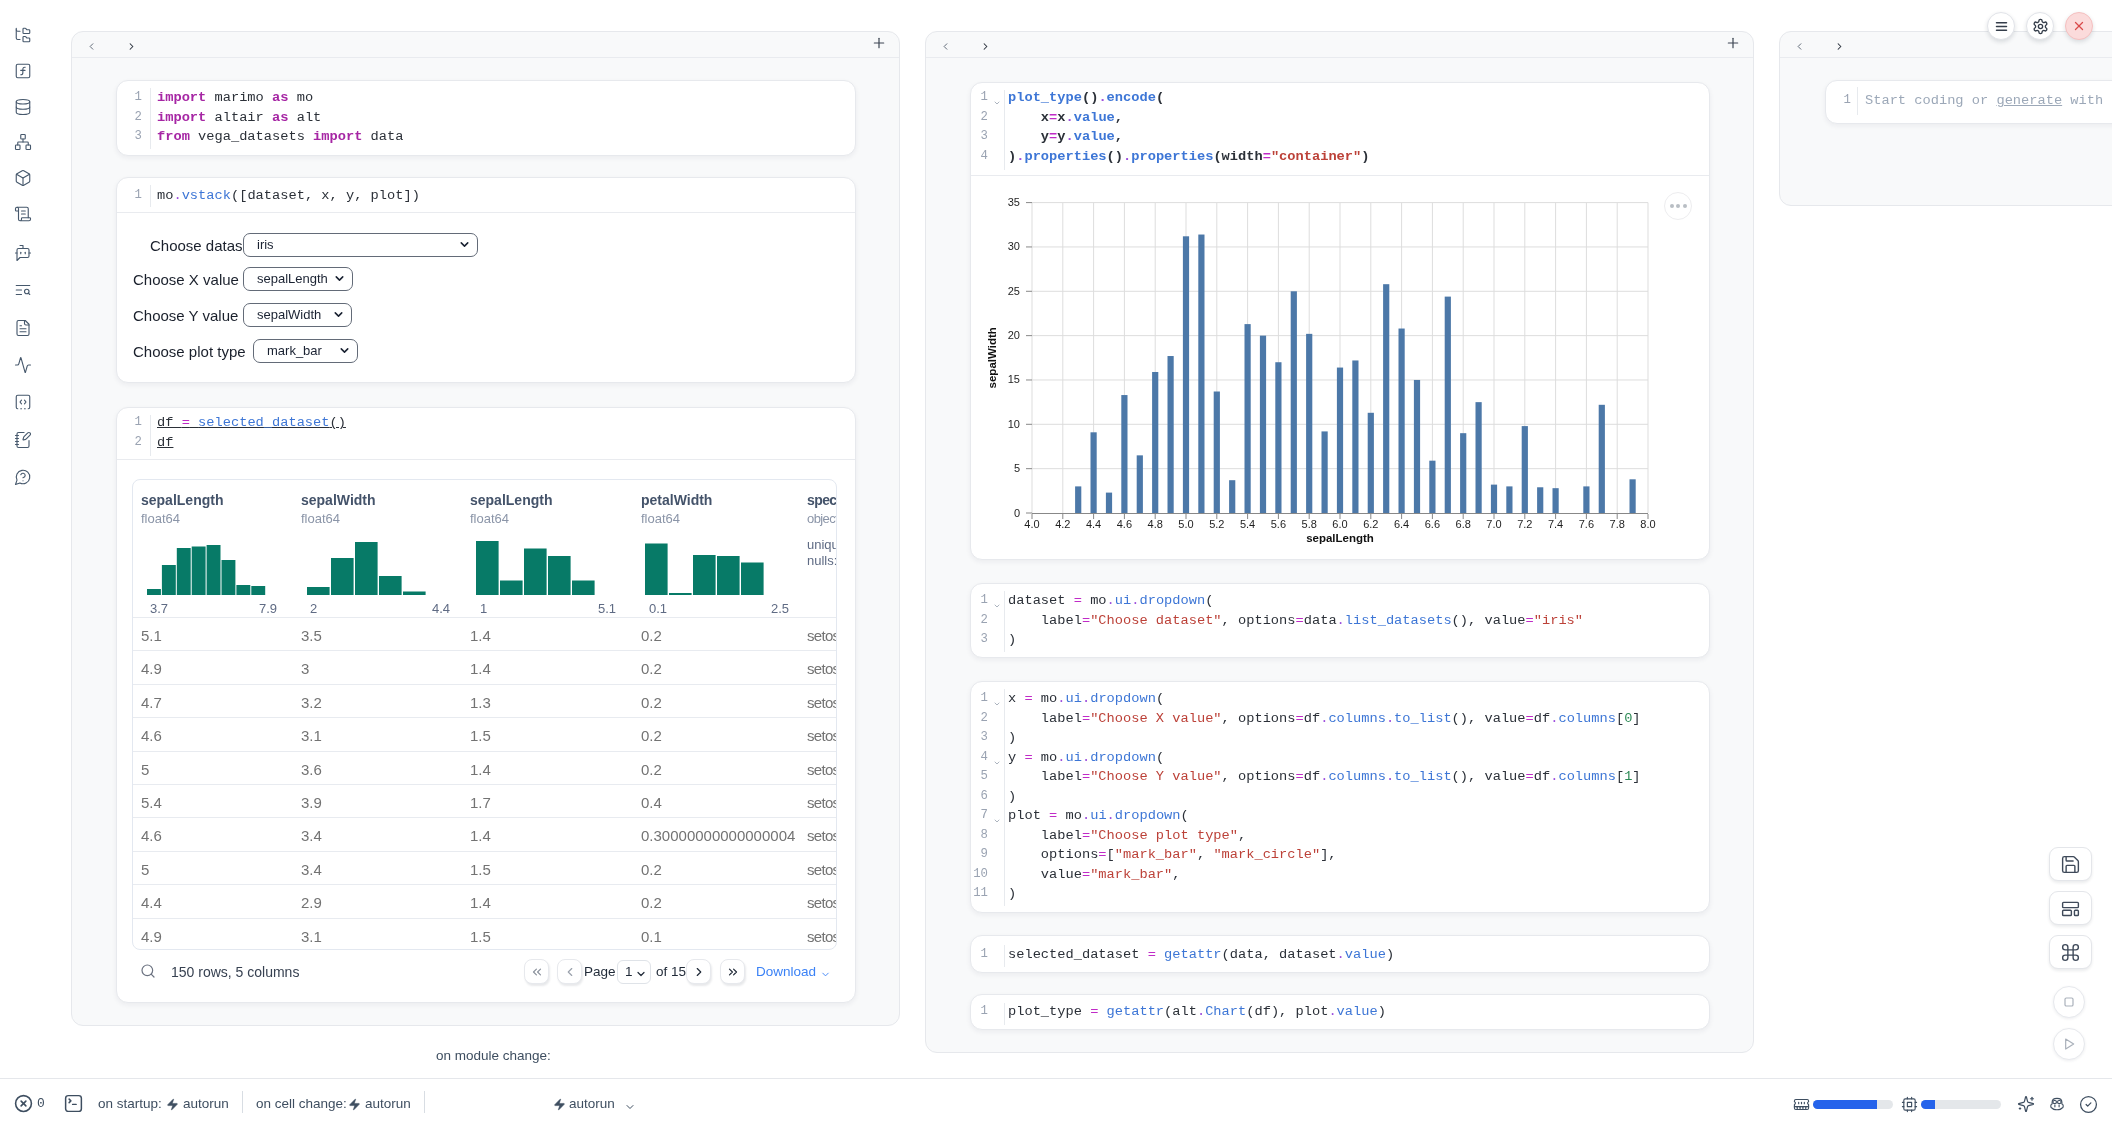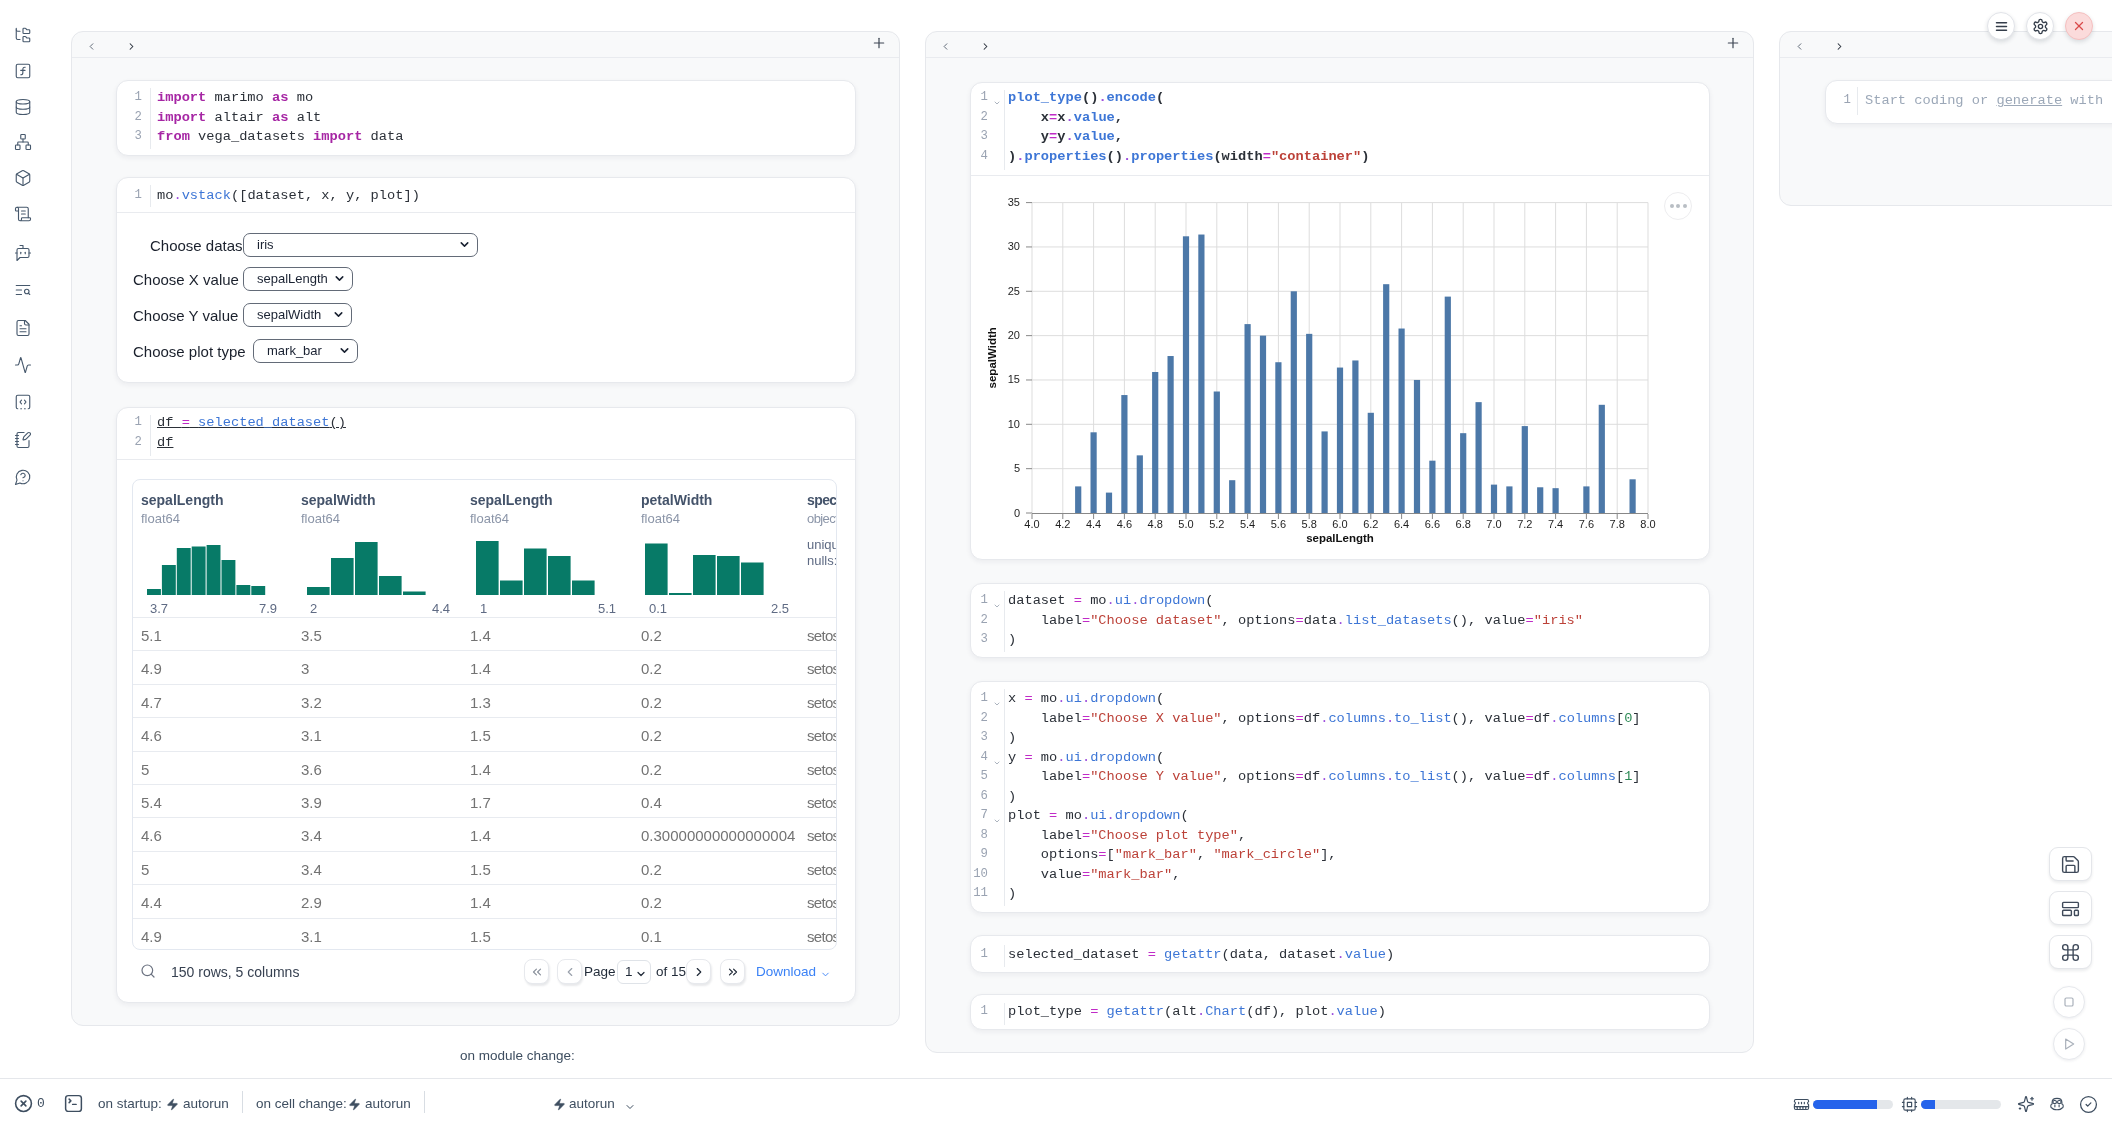--- a/index.html
+++ b/index.html
@@ -608,21 +608,21 @@
       <path d="M4 14a1 1 0 0 1-.78-1.63l9.9-10.2a.5.5 0 0 1 .86.46l-1.92 6.02A1 1 0 0 0 13 10h7a1 1 0 0 1 .78 1.63l-9.9 10.2a.5.5 0 0 1-.86-.46l1.92-6.02A1 1 0 0 0 11 14z"></path>
     </svg></div>
 <div class="sbtxt" style="left:183px;top:1096px;">autorun</div>
 <div class="abs" style="left:242px;top:1091px;width:1px;height:22px;background:#d8dde3;"></div>
 <div class="sbtxt" style="left:256px;top:1096px;">on cell change:</div>
 <div class="abs" style="left:348px;top:1097px;"><svg width="13" height="13" viewBox="0 0 24 24" fill="#3e4e60" stroke="#3e4e60" stroke-width="1">
       <path d="M4 14a1 1 0 0 1-.78-1.63l9.9-10.2a.5.5 0 0 1 .86.46l-1.92 6.02A1 1 0 0 0 13 10h7a1 1 0 0 1 .78 1.63l-9.9 10.2a.5.5 0 0 1-.86-.46l1.92-6.02A1 1 0 0 0 11 14z"></path>
     </svg></div>
 <div class="sbtxt" style="left:365px;top:1096px;">autorun</div>
 <div class="abs" style="left:424px;top:1091px;width:1px;height:22px;background:#d8dde3;"></div>
-<div class="sbtxt" style="left:436px;top:1048px;margin-left:24px;">on module change:</div>
+<div class="sbtxt" style="left:436px;top:1048px;">on module change:</div>
 <div class="abs" style="left:553px;top:1097px;"><svg width="13" height="13" viewBox="0 0 24 24" fill="#3e4e60" stroke="#3e4e60" stroke-width="1">
       <path d="M4 14a1 1 0 0 1-.78-1.63l9.9-10.2a.5.5 0 0 1 .86.46l-1.92 6.02A1 1 0 0 0 13 10h7a1 1 0 0 1 .78 1.63l-9.9 10.2a.5.5 0 0 1-.86-.46l1.92-6.02A1 1 0 0 0 11 14z"></path>
     </svg></div>
 <div class="sbtxt" style="left:569px;top:1096px;">autorun</div>
 <div class="abs" style="left:624px;top:1099px;"><svg width="12" height="12" viewBox="0 0 24 24" fill="none" stroke="#3e4e60" stroke-width="2" stroke-linecap="round" stroke-linejoin="round">
       <path d="m6 9 6 6 6-6"></path>
     </svg></div>
 <div class="abs" style="left:1793px;top:1096px;"><svg width="17" height="17" viewBox="0 0 24 24" fill="none" stroke="#3e4e60" stroke-width="1.6" stroke-linecap="round" stroke-linejoin="round">
       <path d="M6 19v-3"></path>
       <path d="M10 19v-3"></path>

